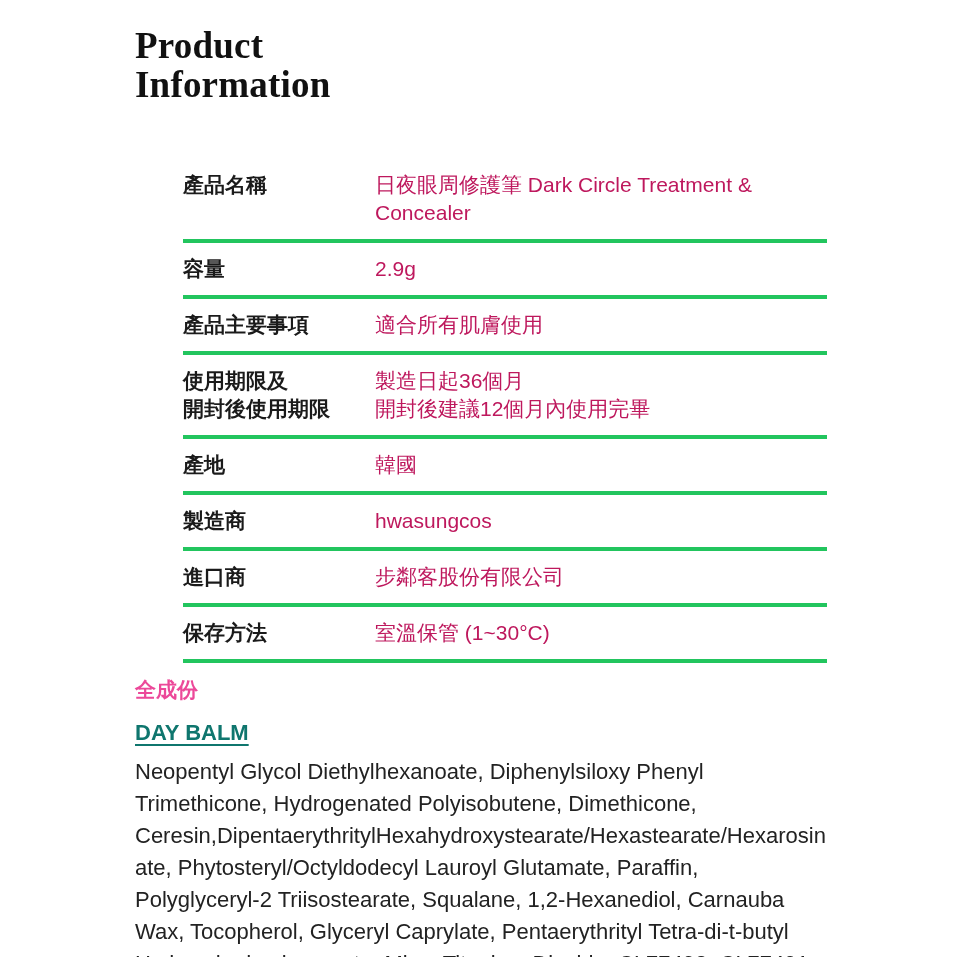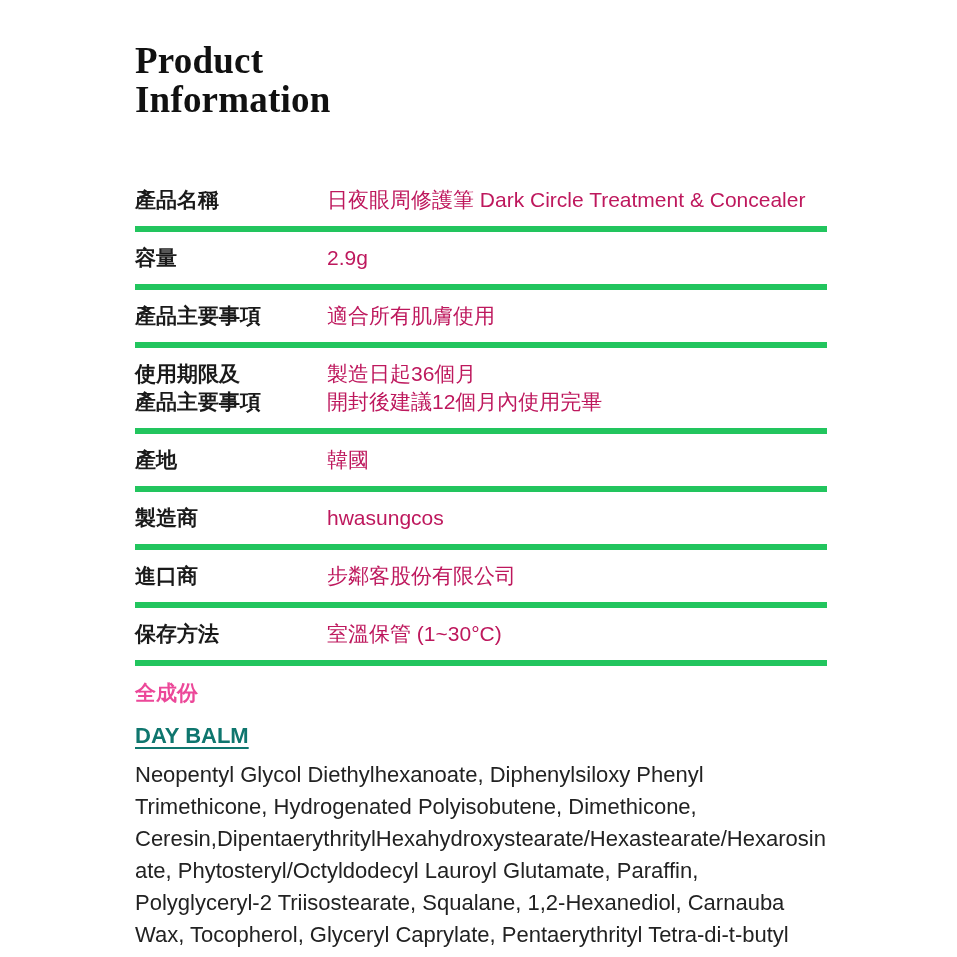--- a/index.html
+++ b/index.html
@@ -6,37 +6,38 @@
   html, body {
     margin: 0; padding: 0;
     width: 957px; height: 957px;
     background: #ffffff;
     font-family: "Liberation Sans", sans-serif;
     color: #222222;
     overflow: hidden;
   }
   .page {
     width: 957px; height: 797px;
-    padding: 41px 130px 0 135px;
+    padding: 26px 130px 0 135px;
   }
   .title {
     font-family: "Liberation Serif", serif;
     font-weight: 700;
     font-size: 37px;
     line-height: 39px;
     letter-spacing: 0.2px;
     color: #111111;
     margin: 0 0 55px 0;
   }
   .spec-table { width: 692px; }
   .spec-row {
     display: flex;
     align-items: flex-start;
     padding: 12px 0;
-    border-bottom: 6px solid #22c55e;
+    border-bottom: 4px solid #22c55e;
+    margin-left: 48px;
   }
   .spec-label {
     flex: 0 0 192px;
     width: 192px;
     font-weight: 700;
     font-size: 21px;
     line-height: 28px;
     color: #1a1a1a;
     white-space: pre-line;
   }
@@ -93,21 +94,21 @@
       <div class="spec-value">2.9g</div>
     </div>
 
     <div class="spec-row">
       <div class="spec-label">產品主要事項</div>
       <div class="spec-value">適合所有肌膚使用</div>
     </div>
 
     <div class="spec-row">
       <div class="spec-label">使用期限及
-產品主要事項</div>
+開封後使用期限</div>
       <div class="spec-value">製造日起36個月
 開封後建議12個月內使用完畢</div>
     </div>
 
     <div class="spec-row">
       <div class="spec-label">產地</div>
       <div class="spec-value">韓國</div>
     </div>
 
     <div class="spec-row">

